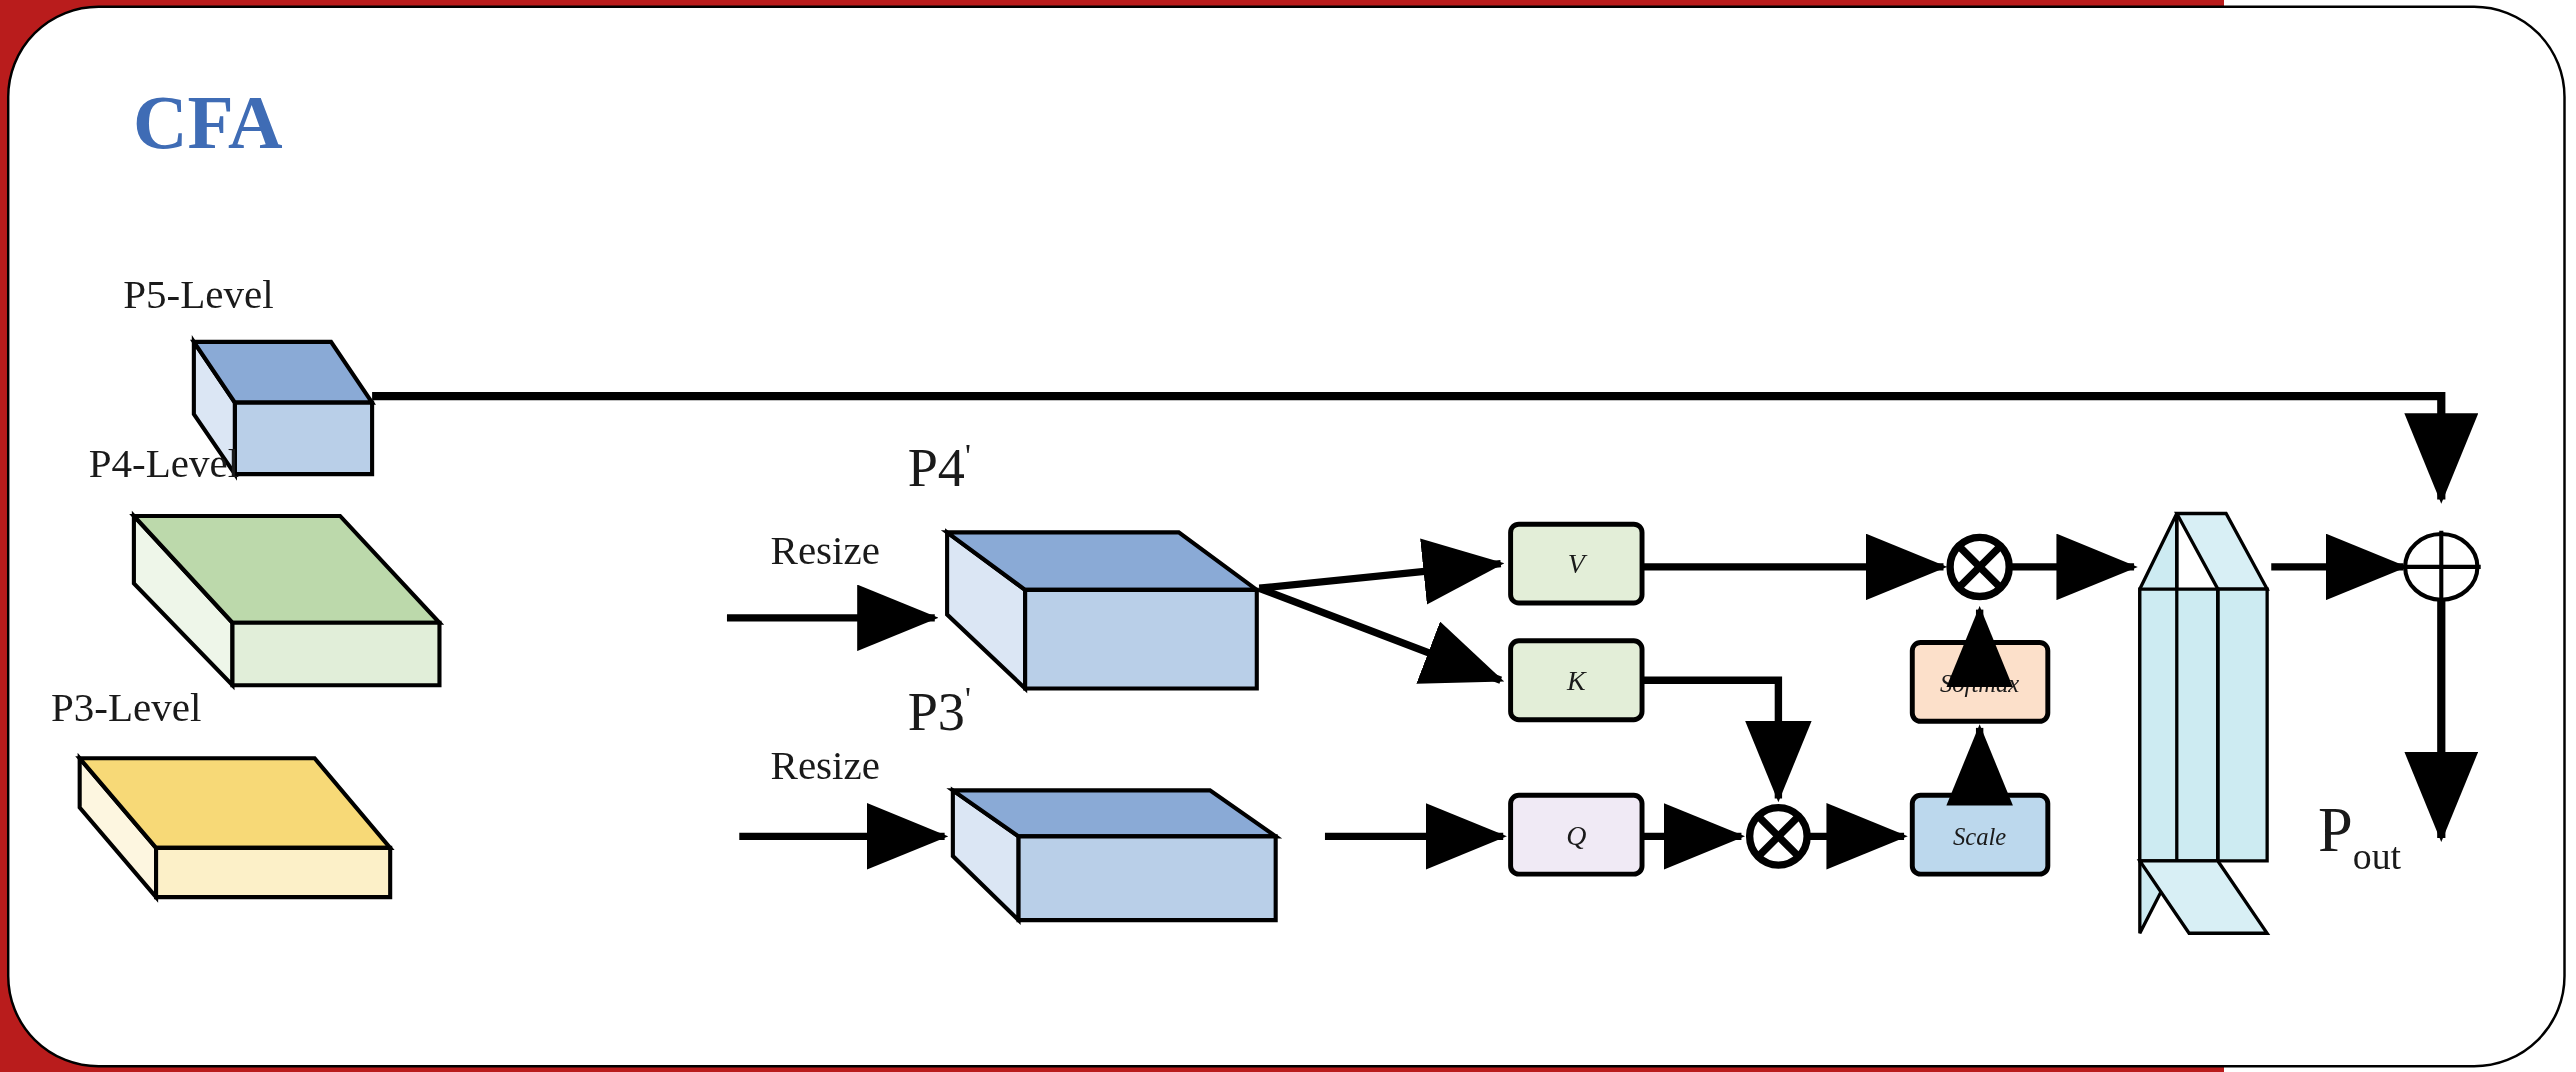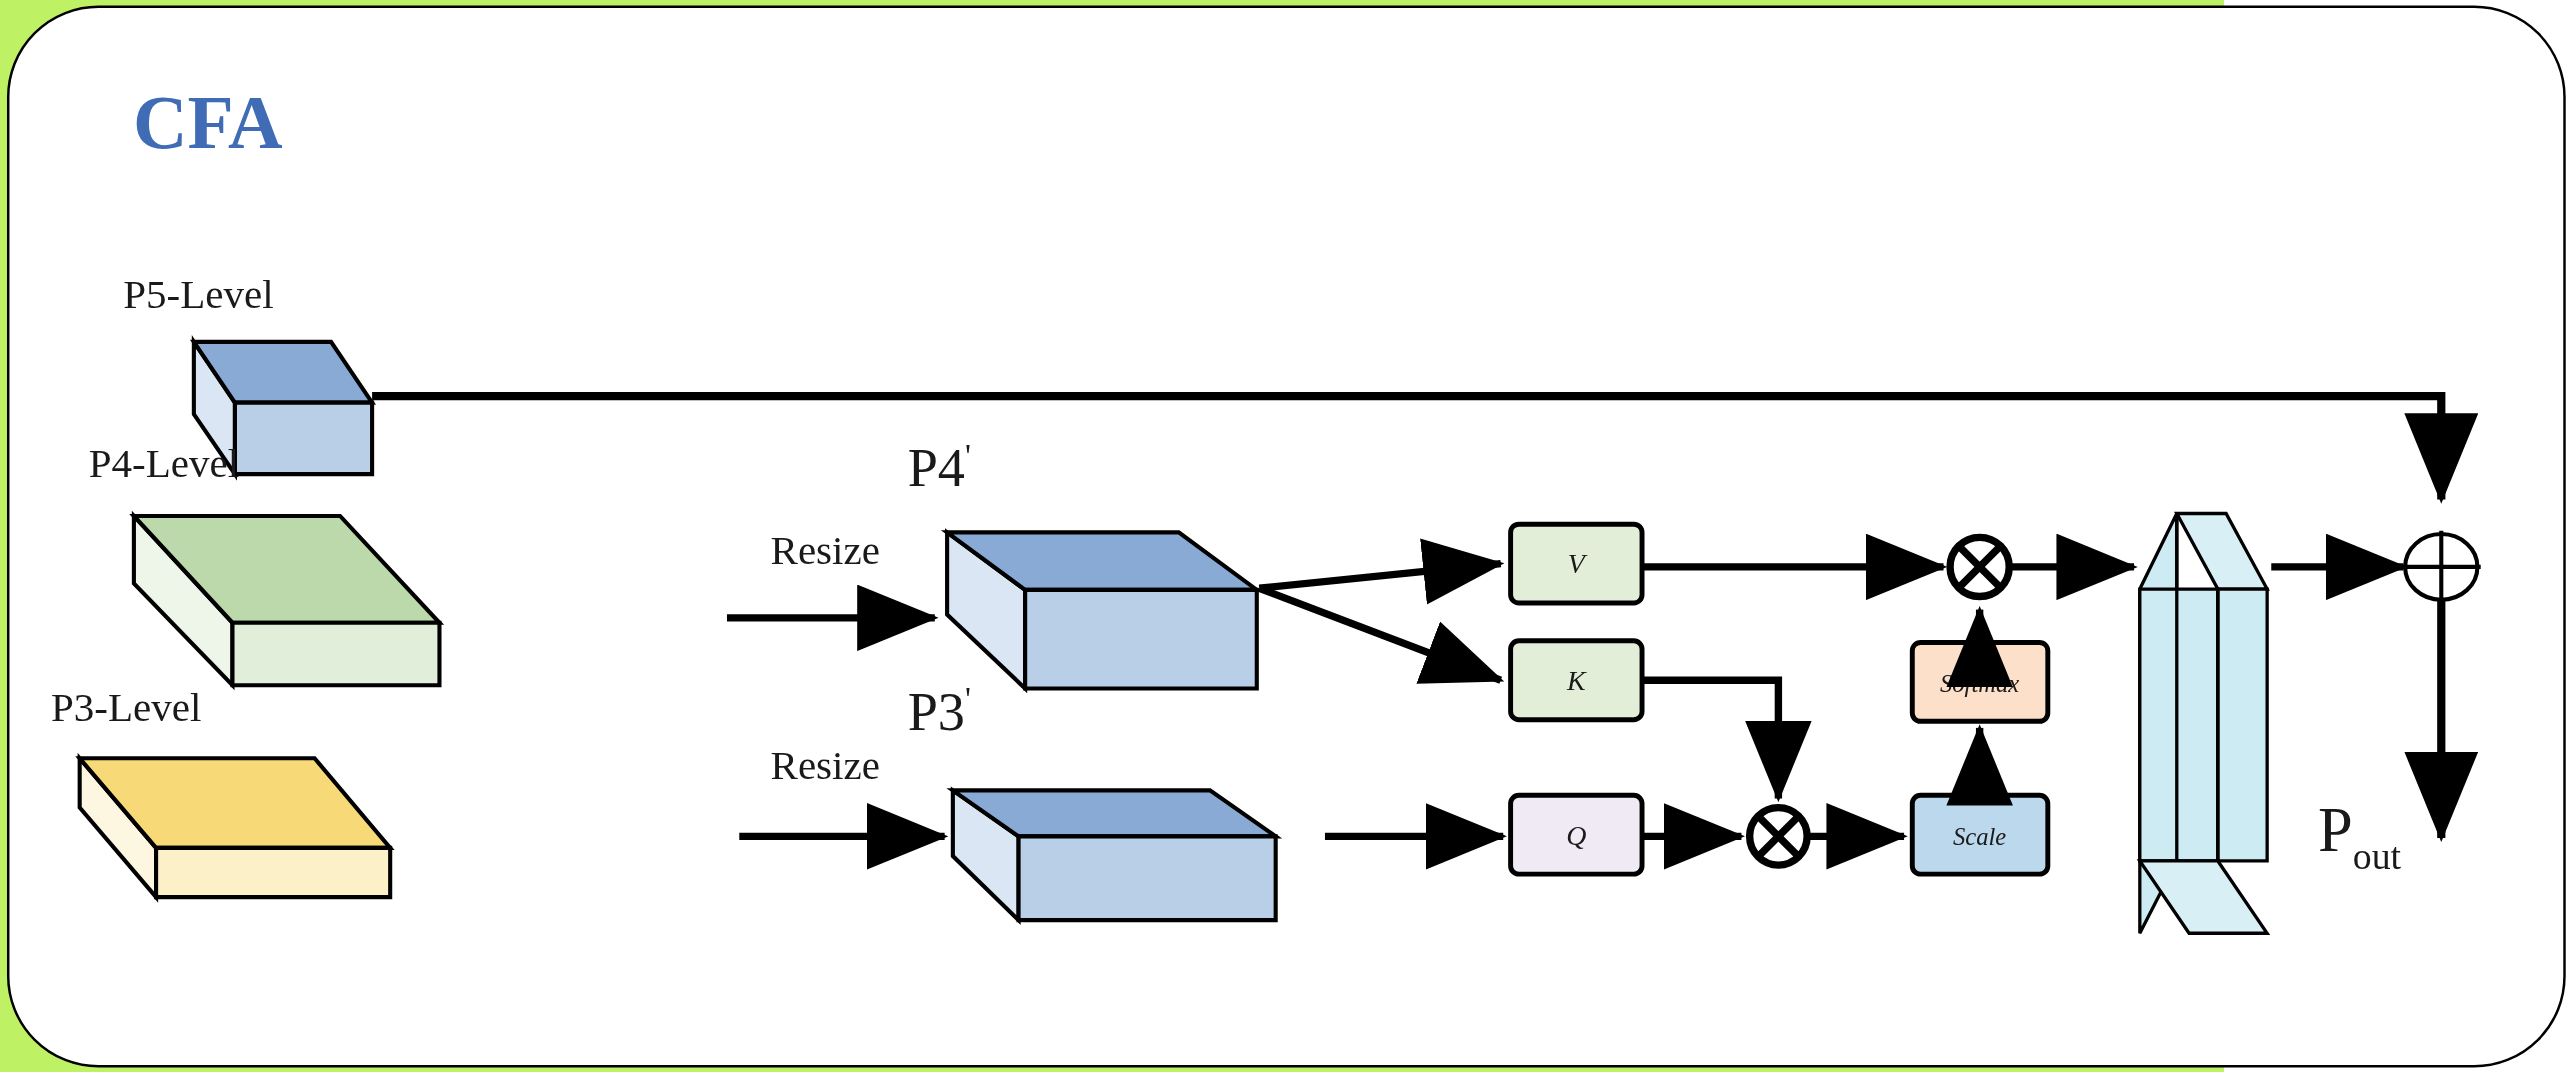--- a/index.html
+++ b/index.html
@@ -11,21 +11,21 @@
   body {
     width: 2576px;
     height: 1073px;
     overflow: hidden;
     font-family: "Liberation Serif", "DejaVu Serif", serif;
   }
   #diagram-root {
     position: relative;
     width: 2224px;
     height: 1073px;
-    background: #bef264;
+    background: #b91c1c;
   }
   svg#cfa-svg {
     position: absolute;
     top: 0; left: 0;
     width: 2576px;
     height: 1073px;
     display: block;
   }
   .panel-border {
     fill: #ffffff;

